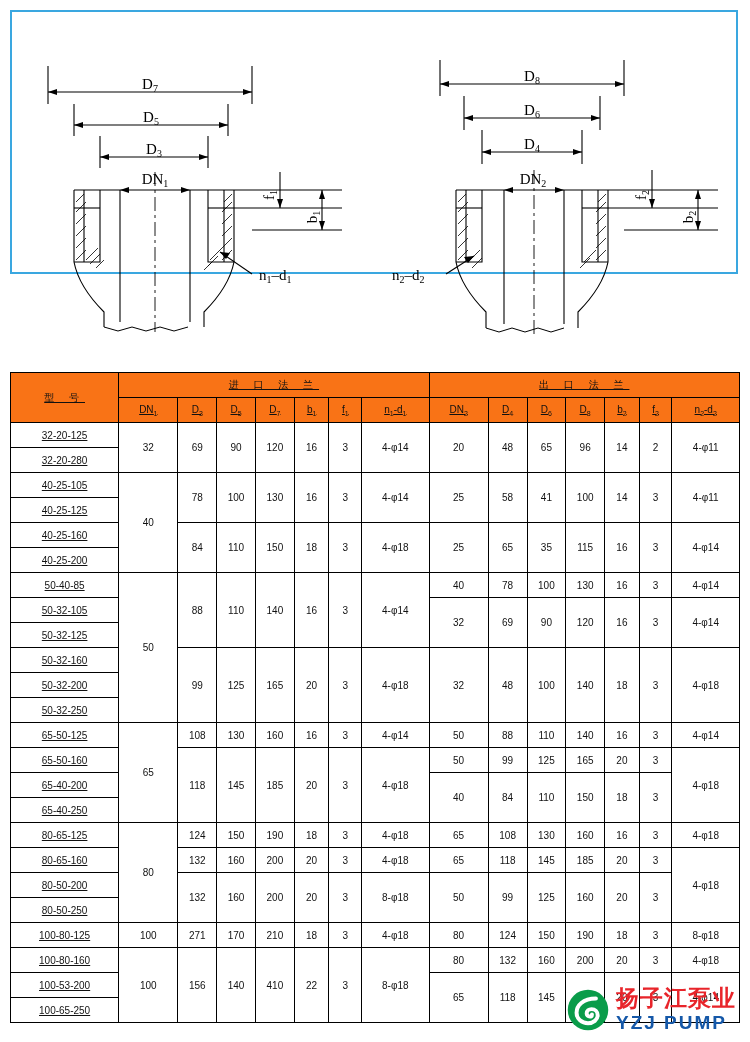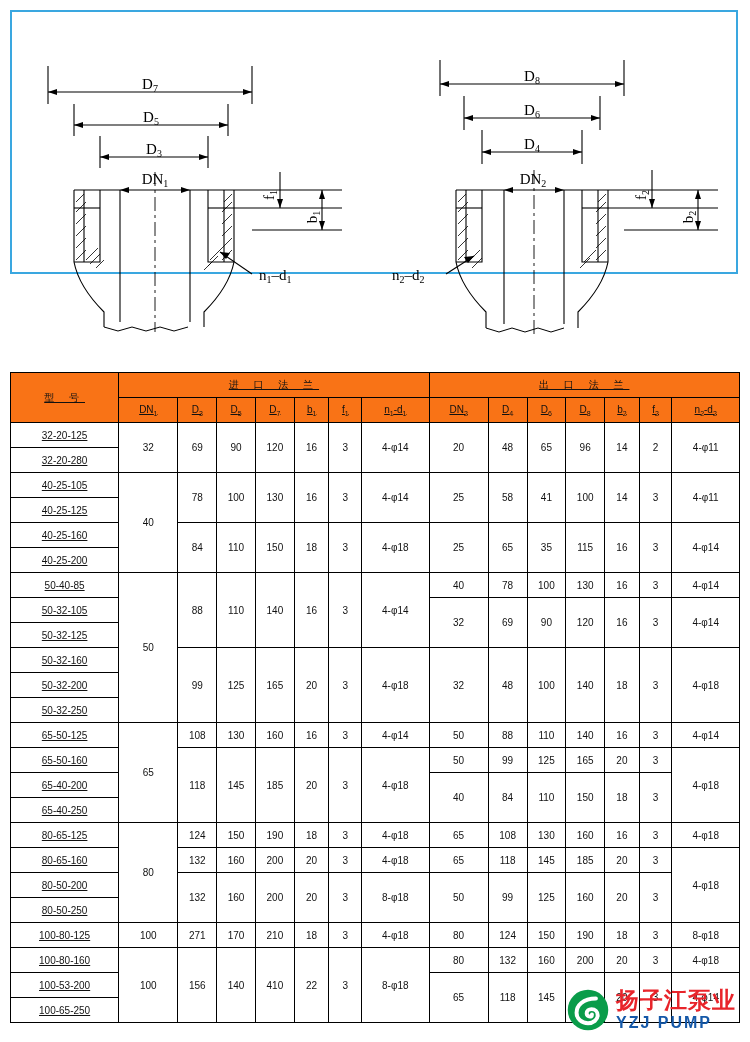--- a/index.html
+++ b/index.html
@@ -51,21 +51,21 @@
   }
   .logo .mark{
     width:44px;height:44px;margin-right:6px;
   }
   .logo .txt{line-height:1;}
   .logo .cn{
     color:#e8242a;font-size:23px;font-weight:bold;
     font-family:"Liberation Serif",serif;letter-spacing:1px;
   }
   .logo .en{
-    color:#1558a8;font-size:16px;font-weight:bold;letter-spacing:2px;margin-top:3px;
+    color:#1558a8;font-size:19px;font-weight:bold;letter-spacing:2px;margin-top:3px;
   }
 </style>
 </head>
 <body>
 
 <div class="diagram-box">
   <svg width="724" height="341" viewBox="0 0 724 341">
     <g stroke="#000" fill="none" stroke-width="1.1">
 
       <line x1="36" y1="80" x2="240" y2="80"></line>

